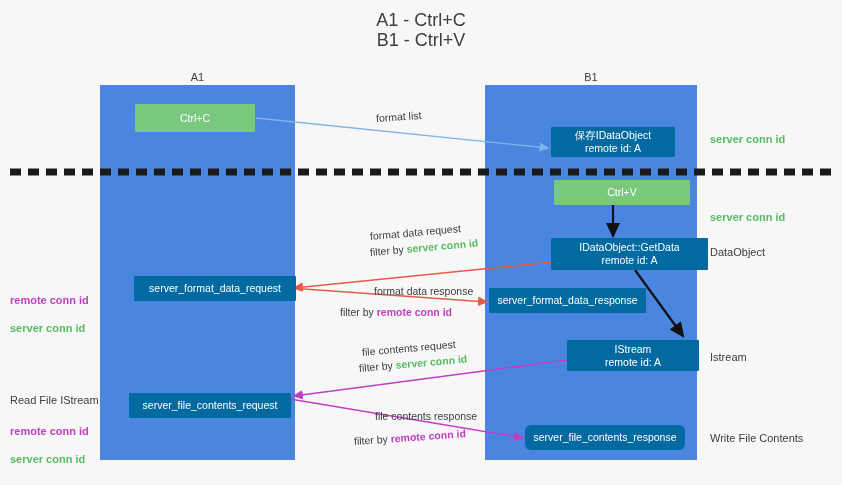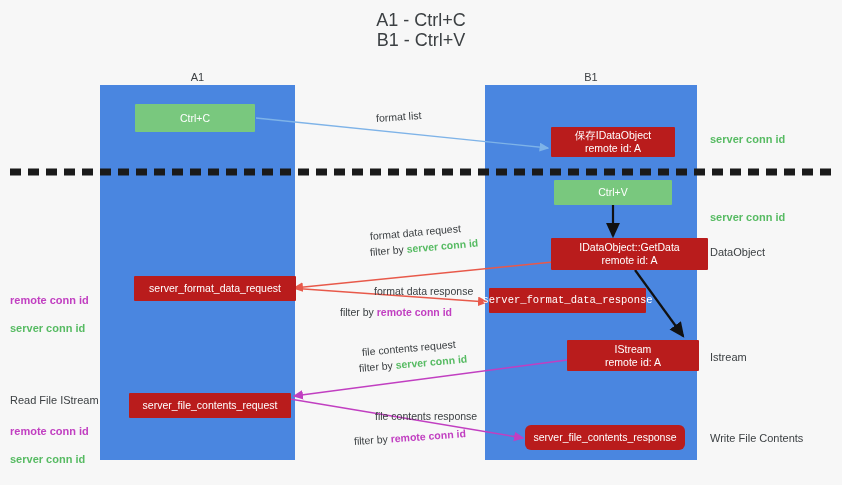--- a/index.html
+++ b/index.html
@@ -71,21 +71,21 @@
     color: #ffffff;
     font-size: 10.5px;
     line-height: 13px;
     text-align: center;
     white-space: pre-line;
     border-radius: 1px;
     padding: 2px 4px;
   }
   .node.green { background: #79c87e; }
   .node.orange { background: #fbb košul; }
-  .node.orange { background: #b91c1c; }
+  .node.orange { background: #0369a1; }
 
   
   .side-label {
     position: absolute;
     font-size: 11px;
     color: #3c4043;
     line-height: 14px;
     white-space: pre-line;
   }
   .side-label.green-txt { color: #57bb63; font-weight: bold; }
@@ -167,29 +167,29 @@
 
   <div class="node green" style="left:135px; top:104px; width:120px; height:28px;">Ctrl+C</div>
 
   <div class="node orange" style="left:134px; top:276px; width:162px; height:25px;">server_format_data_request</div>
 
   <div class="node orange" style="left:129px; top:393px; width:162px; height:25px;">server_file_contents_request</div>
 
   <div class="node orange" style="left:551px; top:127px; width:124px; height:30px;">保存IDataObject
 remote id: A</div>
 
-  <div class="node green" style="left:554px; top:180px; width:118px; height:25px;">Ctrl+V</div>
+  <div class="node green" style="left:554px; top:180px; width:136px; height:25px;">Ctrl+V</div>
 
   <div class="node orange" style="left:551px; top:238px; width:157px; height:32px;">IDataObject::GetData
 remote id: A</div>
 
   <div class="node orange" style="left:567px; top:340px; width:132px; height:31px;">IStream
 remote id: A</div>
 
-  <div class="node orange" style="left:489px; top:288px; width:157px; height:25px;font-family:Liberation Mono, monospace;">server_format_data_response</div>
+  <div class="node orange" style="left:489px; top:288px; width:157px; height:25px;">server_format_data_response</div>
 
   <div class="node orange" style="left:525px; top:425px; width:160px; height:25px;border-radius:6px;">server_file_contents_response</div>
 
   <div class="edge-label" style="left:376px; top:111px; transform:rotate(-4deg); transform-origin:left center;">format list</div>
 
   <div class="edge-label" style="left:370px; top:229px; transform:rotate(-5deg); transform-origin:left center;">format data request</div>
   <div class="edge-label" style="left:370px; top:245px; transform:rotate(-5deg); transform-origin:left center;">
     <span class="plain">filter by </span><b class="green-em">server conn id</b>
   </div>
 

